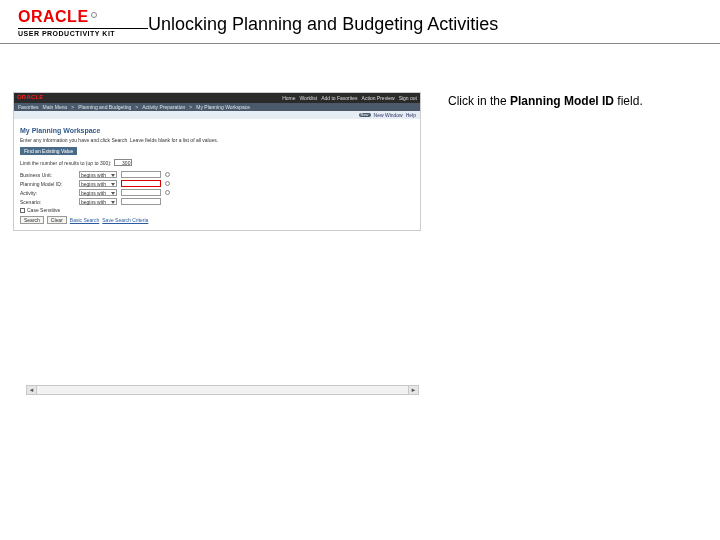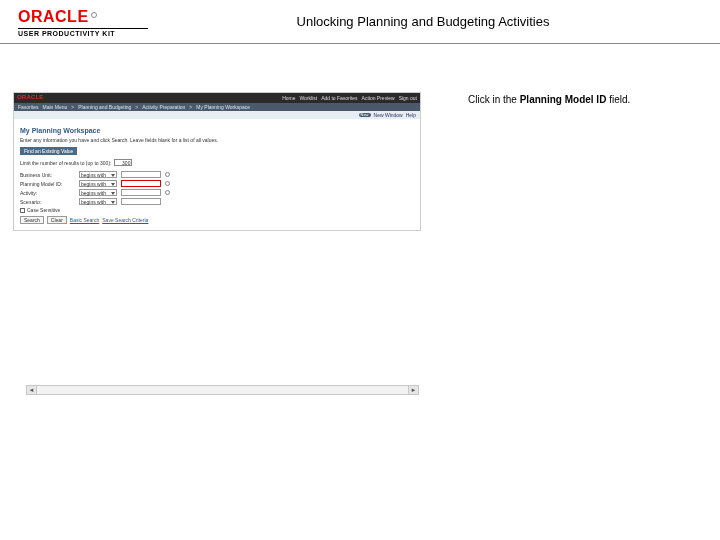--- a/index.html
+++ b/index.html
@@ -40,43 +40,43 @@
   .logo-sub {
     font-size: 7px;
     letter-spacing: 0.5px;
     border-top: 1px solid #000;
     margin-top: 2px;
     padding-top: 1px;
     font-weight: bold;
   }
   .title-area {
     flex: 1;
-    text-align: center;
-    font-size: 13px;
+    text-align: left;
+    font-size: 18px;
     padding-top: 6px;
     padding-right: 10px;
   }
   .content {
     display: flex;
     padding: 0;
     height: 400px;
   }
   .left-pane {
     width: 432px;
     padding: 48px 0 0 13px;
     position: relative;
   }
   .right-pane {
     width: 270px;
     padding: 48px 10px 0 16px;
     font-size: 13px;
     line-height: 1.5;
   }
   .step-label { margin-bottom: 18px; }
-  .instruction { font-size: 10px; margin-left: 20px; }
+  .instruction { font-size: 12px; }
   .instruction b { font-weight: bold; }
 
   
   .app {
     width: 408px;
     border: 1px solid #ccc;
     background: #fff;
     font-size: 6px;
     line-height: 1.2;
     position: relative;

